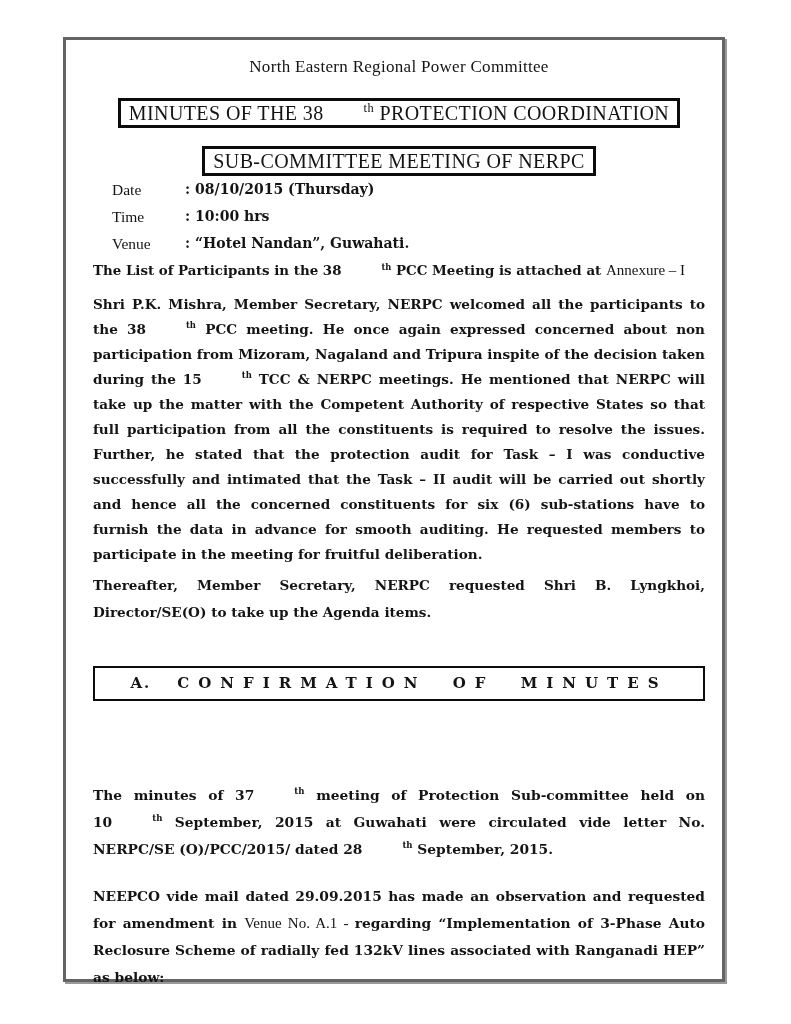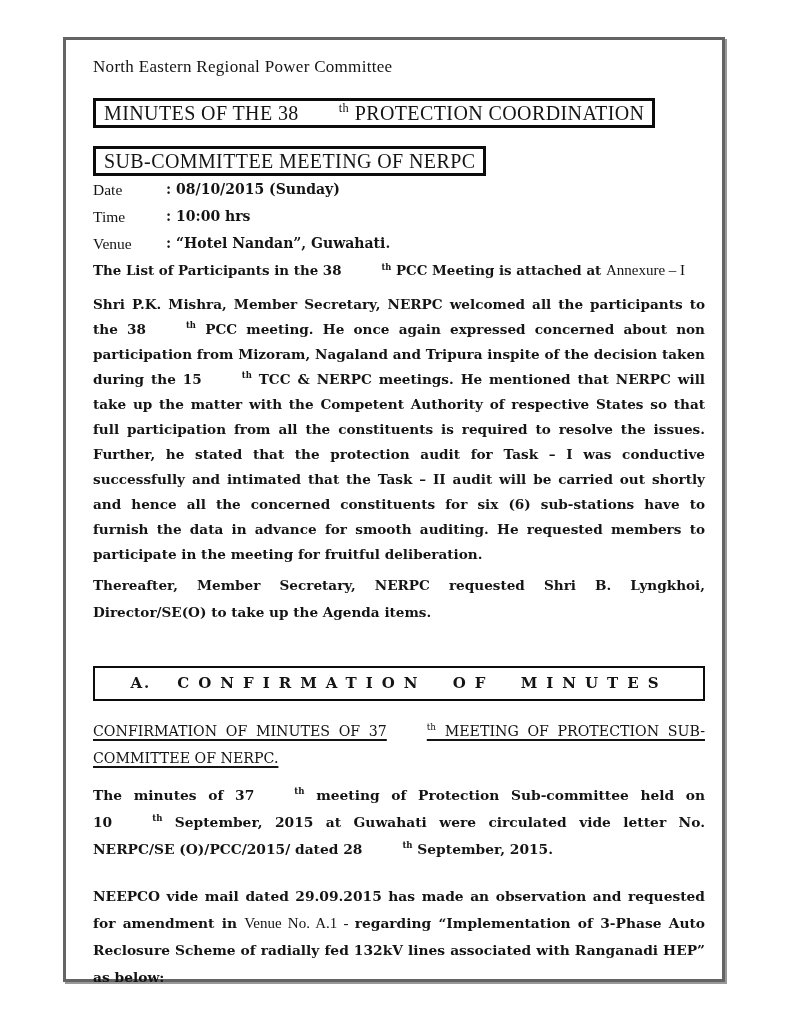--- a/index.html
+++ b/index.html
@@ -12,21 +12,21 @@
   }
   .page-frame {
     position: absolute;
     left: 63px; top: 37px;
     width: 656px; height: 939px;
     border: 3px solid #646464;
     box-shadow: 2px 2px 0 rgba(70,70,70,0.55);
     background: #ffffff;
   }
   .abs { position: absolute; left: 27px; right: 17px; }
-  .center { }
+  .center { text-align: center; }
   .org-name {
     top: 17px;
     font-family: "Liberation Serif", serif;
     font-size: 17px;
     letter-spacing: 0.3px;
   }
   .title-wrap { top: 58px; line-height: 0; }
   .title-line { line-height: 0; }
   .title-box {
     display: inline-block;
@@ -39,20 +39,21 @@
     white-space: nowrap;
   }
   .title-line + .title-line .title-box { margin-top: 18px; }
   .meta-block { top: 136px; }
   .meta-row { display: flex; line-height: 27px; font-size: 14px; }
   .meta-label {
     width: 73px;
     font-family: "Liberation Serif", serif;
     font-weight: normal;
     font-size: 15.5px;
+    margin-left: 19px;
   }
   .meta-value { font-weight: bold; }
   .b { font-weight: bold; }
   .body-text {
     font-size: 13.6px;
     line-height: 25px;
     text-align: justify;
   }
   .participants { top: 218px; line-height: 25px; white-space: nowrap; font-size: 13.4px; }
   .para-welcome { top: 252px; }
@@ -100,21 +101,21 @@
       <span class="title-box"><span>MINUTES OF THE 38</span><sup>th</sup><span> PROTECTION COORDINATION</span></span>
     </div>
     <div class="title-line">
       <span class="title-box"><span>SUB-COMMITTEE MEETING OF NERPC</span></span>
     </div>
   </div>
 
   <div class="abs meta-block">
     <div class="meta-row">
       <span class="meta-label">Date</span>
-      <span class="meta-value">: 08/10/2015 (Sunday)</span>
+      <span class="meta-value">: 08/10/2015 (Thursday)</span>
     </div>
     <div class="meta-row">
       <span class="meta-label">Time</span>
       <span class="meta-value">: 10:00 hrs</span>
     </div>
     <div class="meta-row">
       <span class="meta-label">Venue</span>
       <span class="meta-value">: “Hotel Nandan”, Guwahati.</span>
     </div>
   </div>
@@ -122,22 +123,18 @@
   <div class="abs participants b"><span>The List of Participants in the 38</span><sup>th</sup><span> PCC Meeting is attached at </span><span class="rg">Annexure – I</span></div>
 
   <div class="abs body-text b para-welcome"><span>Shri P.K. Mishra, Member Secretary, NERPC welcomed all the participants to the 38</span><sup>th</sup><span> PCC meeting. He once again expressed concerned about non participation from Mizoram, Nagaland and Tripura inspite of the decision taken during the 15</span><sup>th</sup><span> TCC &amp; NERPC meetings. He mentioned that NERPC will take up the matter with the Competent Authority of respective States so that full participation from all the constituents is required to resolve the issues. Further, he stated that the protection audit for Task – I was conductive successfully and intimated that the Task – II audit will be carried out shortly and hence all the concerned constituents for six (6) sub-stations have to furnish the data in advance for smooth auditing. He requested members to participate in the meeting for fruitful deliberation.</span></div>
 
   <div class="abs section-box b">
     <span class="section-prefix">A.</span><span class="section-title">CONFIRMATION OF MINUTES</span>
   </div>
 
   <div class="abs body-text b para-agenda">Thereafter, Member Secretary, NERPC requested Shri B. Lyngkhoi, Director/SE(O) to take up the Agenda items.</div>
 
-  <div class="abs subhead">
-    <div class="jl"><span class="hline"><span>CONFIRMATION OF MINUTES OF 37</span><sup>th</sup><span> MEETING OF PROTECTION SUB-</span></span></div>
-    <div><span class="hline">COMMITTEE OF NERPC.</span></div>
-  </div>
 
   <div class="abs body-text b para-circulated"><span>The minutes of 37</span><sup>th</sup><span> meeting of Protection Sub-committee held on 10</span><sup>th</sup><span> September, 2015 at Guwahati were circulated vide letter No. NERPC/SE (O)/PCC/2015/ dated 28</span><sup>th</sup><span> September, 2015.</span></div>
 
   <div class="abs body-text b para-neepco"><span>NEEPCO vide mail dated 29.09.2015 has made an observation and requested for amendment in </span><span class="rg">Venue No. A.1 - </span><span>regarding “Implementation of 3-Phase Auto Reclosure Scheme of radially fed 132kV lines associated with Ranganadi HEP” as below:</span></div>
 
 </div>
 
 </body></html>

